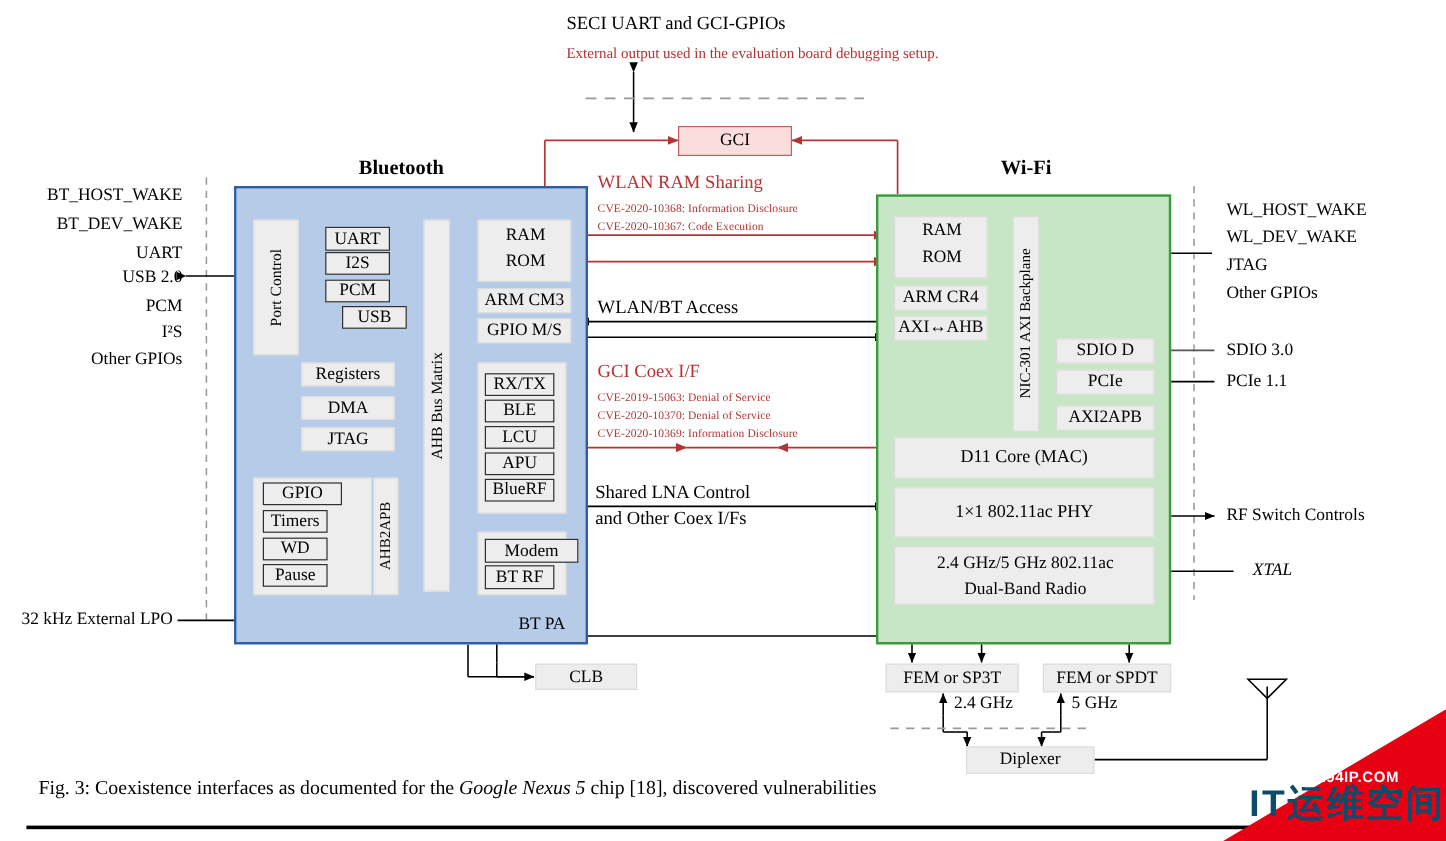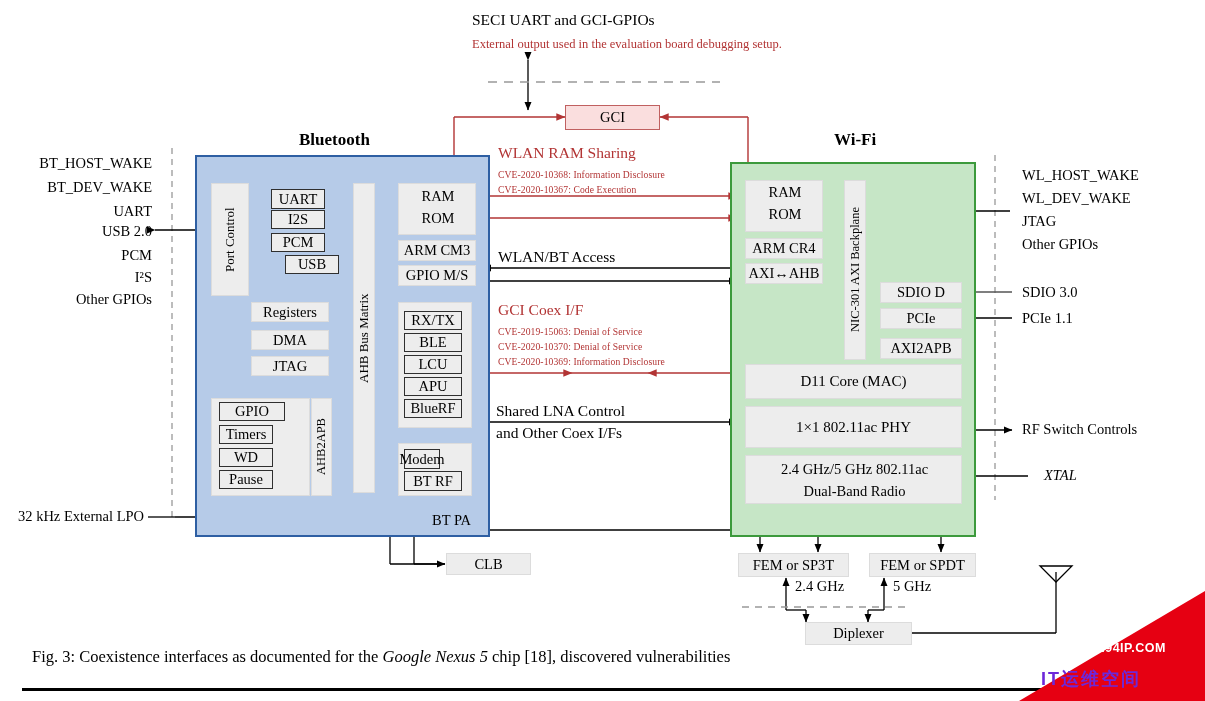--- a/index.html
+++ b/index.html
@@ -21,22 +21,22 @@
        display:flex;align-items:center;justify-content:center;
        font-family:"Liberation Serif",serif;font-size:14.5px;}
   .vert{writing-mode:vertical-rl;transform:rotate(180deg);}
   .caption{font-family:"Liberation Serif",serif;font-size:16.5px;white-space:nowrap;}
   .caption i{font-style:italic;}
   .wm{position:absolute;right:0;bottom:0;width:186px;height:110px;overflow:hidden;text-decoration:underline;}
   .wm .tri{position:absolute;right:0;bottom:0;width:0;height:0;
            border-left:186px solid transparent;border-bottom:110px solid #e60012;}
   .wm .u{position:absolute;left:46px;bottom:46px;color:#fff;font-family:"Liberation Sans",sans-serif;
          font-weight:bold;font-size:12.5px;letter-spacing:.5px;}
-  .wm .c{position:absolute;left:22px;bottom:10px;color:#6d28d9;font-family:"Liberation Sans",sans-serif;
-         font-weight:bold;font-size:18px;letter-spacing:2px;}
+  .wm .c{position:absolute;left:22px;bottom:10px;color:#0c4a6e;font-family:"Liberation Sans",sans-serif;
+         font-weight:bold;font-size:31px;letter-spacing:2px;}
   .botline{position:absolute;left:22px;bottom:10px;width:1160px;height:3px;background:#000;}
   svg{position:absolute;left:0;top:0;overflow:visible;}
 </style>
 </head>
 <body>
 
 <div id="root">
 
   <svg width="1205" height="701">
     <defs>
@@ -251,21 +251,21 @@
   <div class="abs blk" style="left:219px;top:402px;width:66px;height:19px;">GPIO</div>
   <div class="abs blk" style="left:219px;top:425px;width:54px;height:19px;">Timers</div>
   <div class="abs blk" style="left:219px;top:448px;width:54px;height:19px;">WD</div>
   <div class="abs blk" style="left:219px;top:470px;width:54px;height:19px;">Pause</div>
 
   <div class="abs grp" style="left:311px;top:398px;width:21px;height:98px;">
     <div class="vert" style="width:100%;height:100%;display:flex;align-items:center;justify-content:center;font-size:12.5px;font-family:'Liberation Serif',serif;">AHB2APB</div>
   </div>
 
   <div class="abs grp" style="left:398px;top:443px;width:74px;height:53px;"></div>
-  <div class="abs blk" style="left:404px;top:449px;width:36px;height:20px;">Modem</div>
+  <div class="abs blk" style="left:404px;top:449px;width:78px;height:20px;">Modem</div>
   <div class="abs blk" style="left:404px;top:471px;width:58px;height:20px;">BT RF</div>
   <div class="abs lbl" style="left:432px;top:513px;">BT PA</div>
 
   <div class="abs wifi-region" style="left:730px;top:162px;width:246px;height:375px;"></div>
 
   <div class="abs grp" style="left:745px;top:180px;width:78px;height:52px;">
     <div class="abs lbl" style="left:0;top:4px;width:78px;text-align:center;">RAM</div>
     <div class="abs lbl" style="left:0;top:26px;width:78px;text-align:center;">ROM</div>
   </div>
   <div class="abs grp" style="left:745px;top:238px;width:78px;height:21px;display:flex;align-items:center;justify-content:center;font-size:14.5px;">ARM CR4</div>

